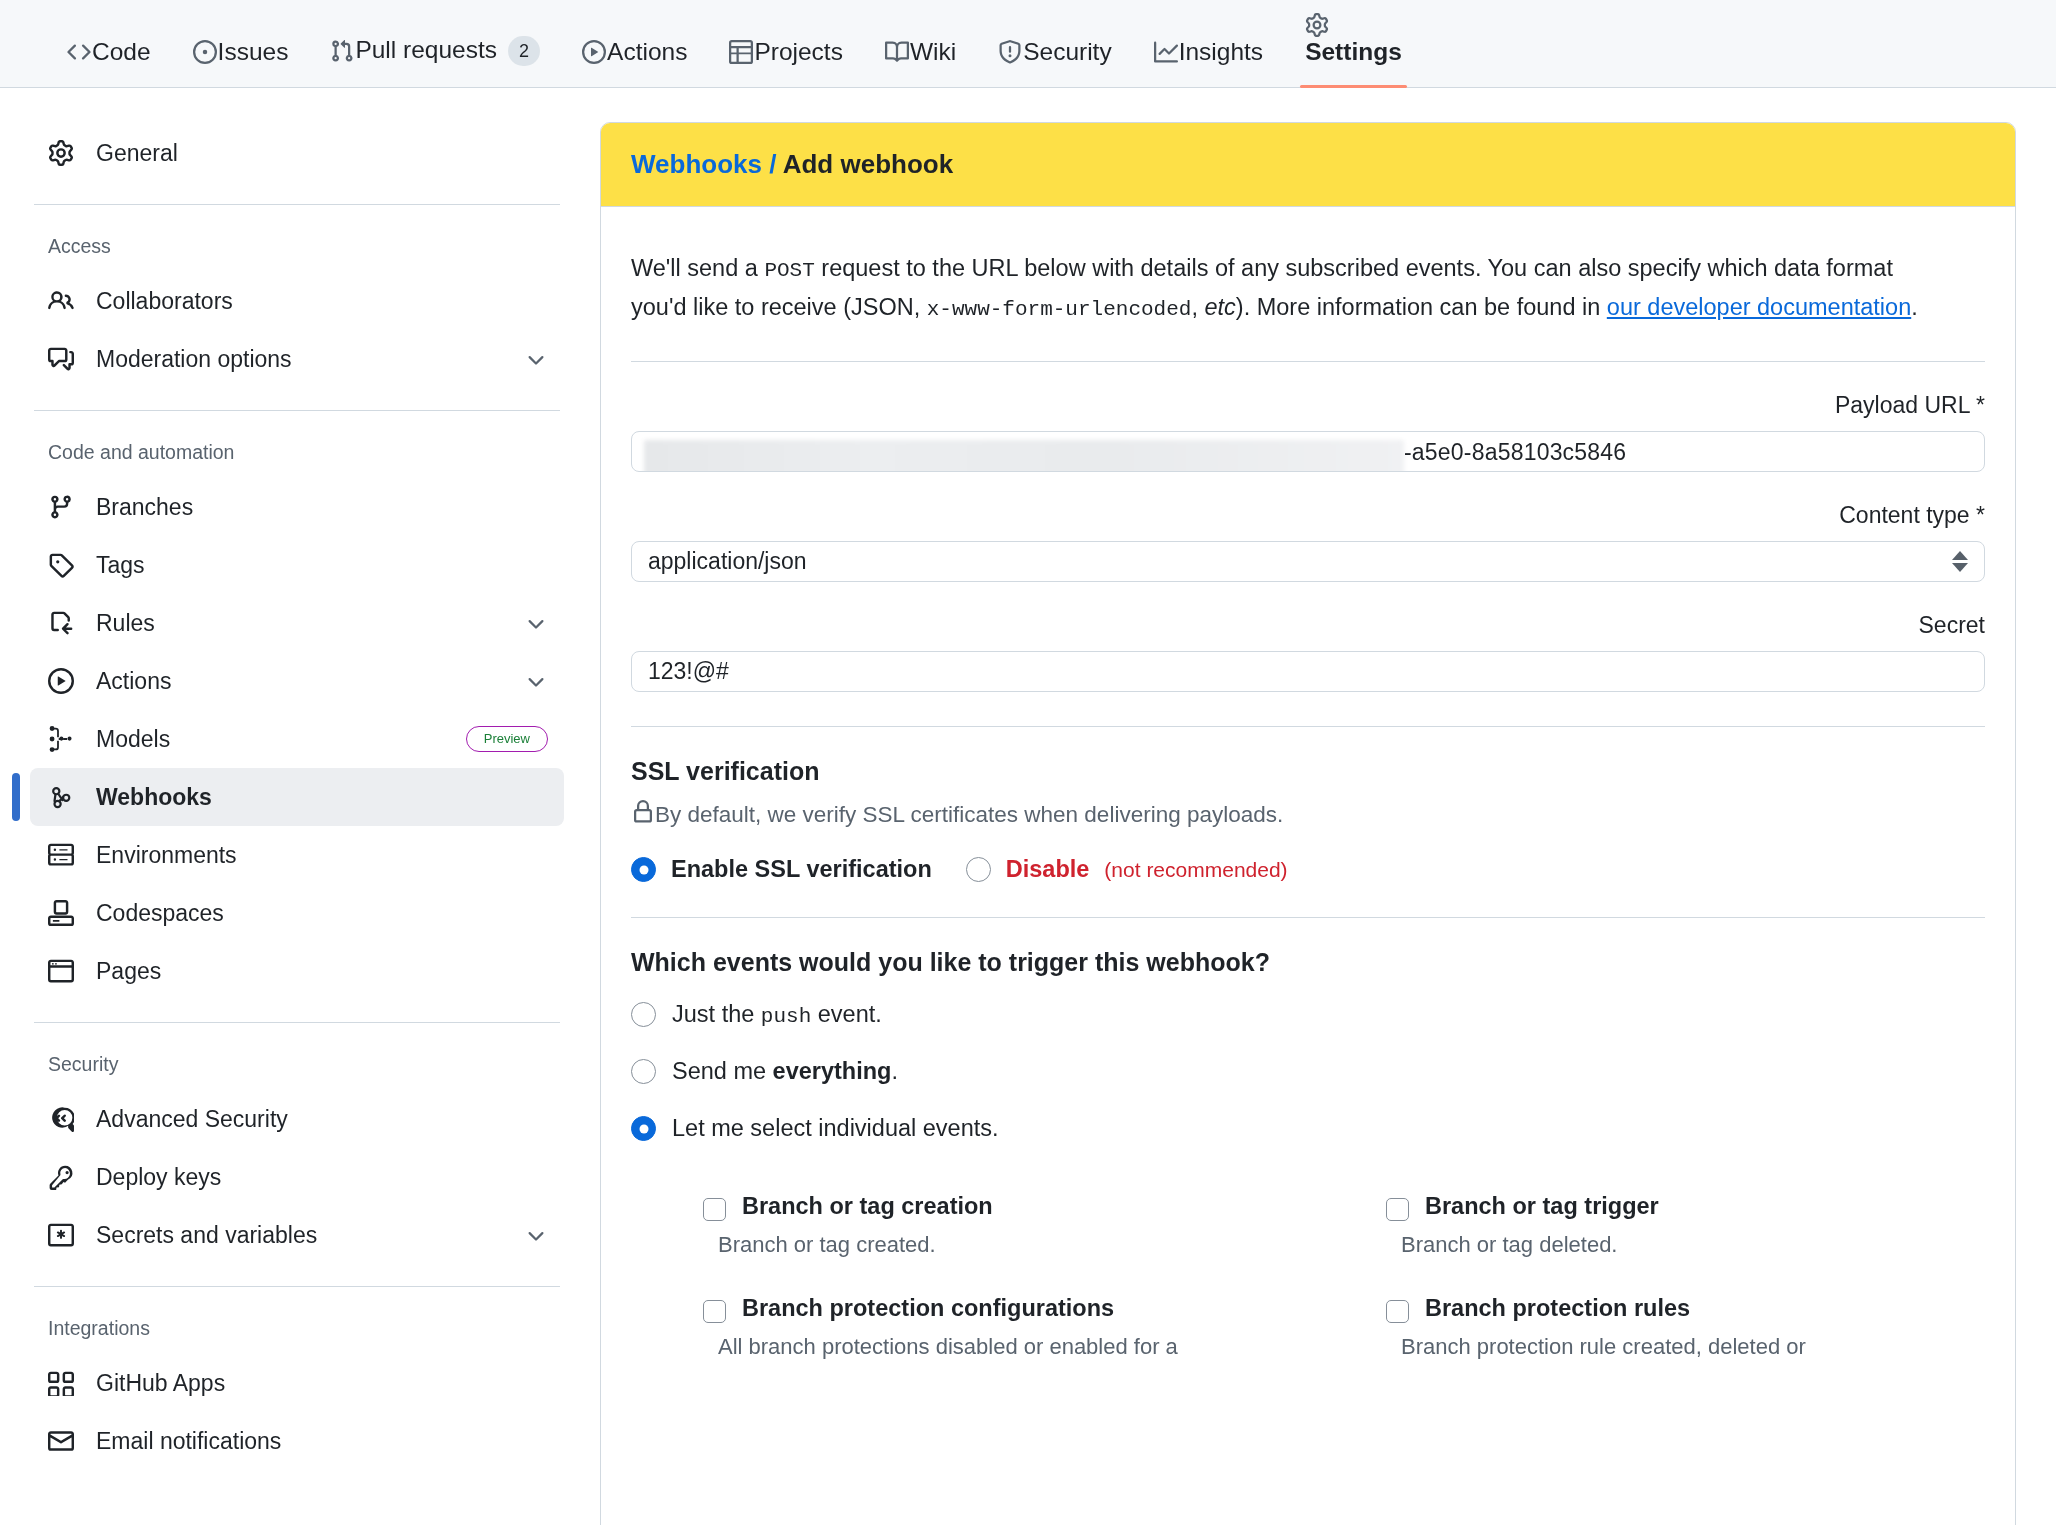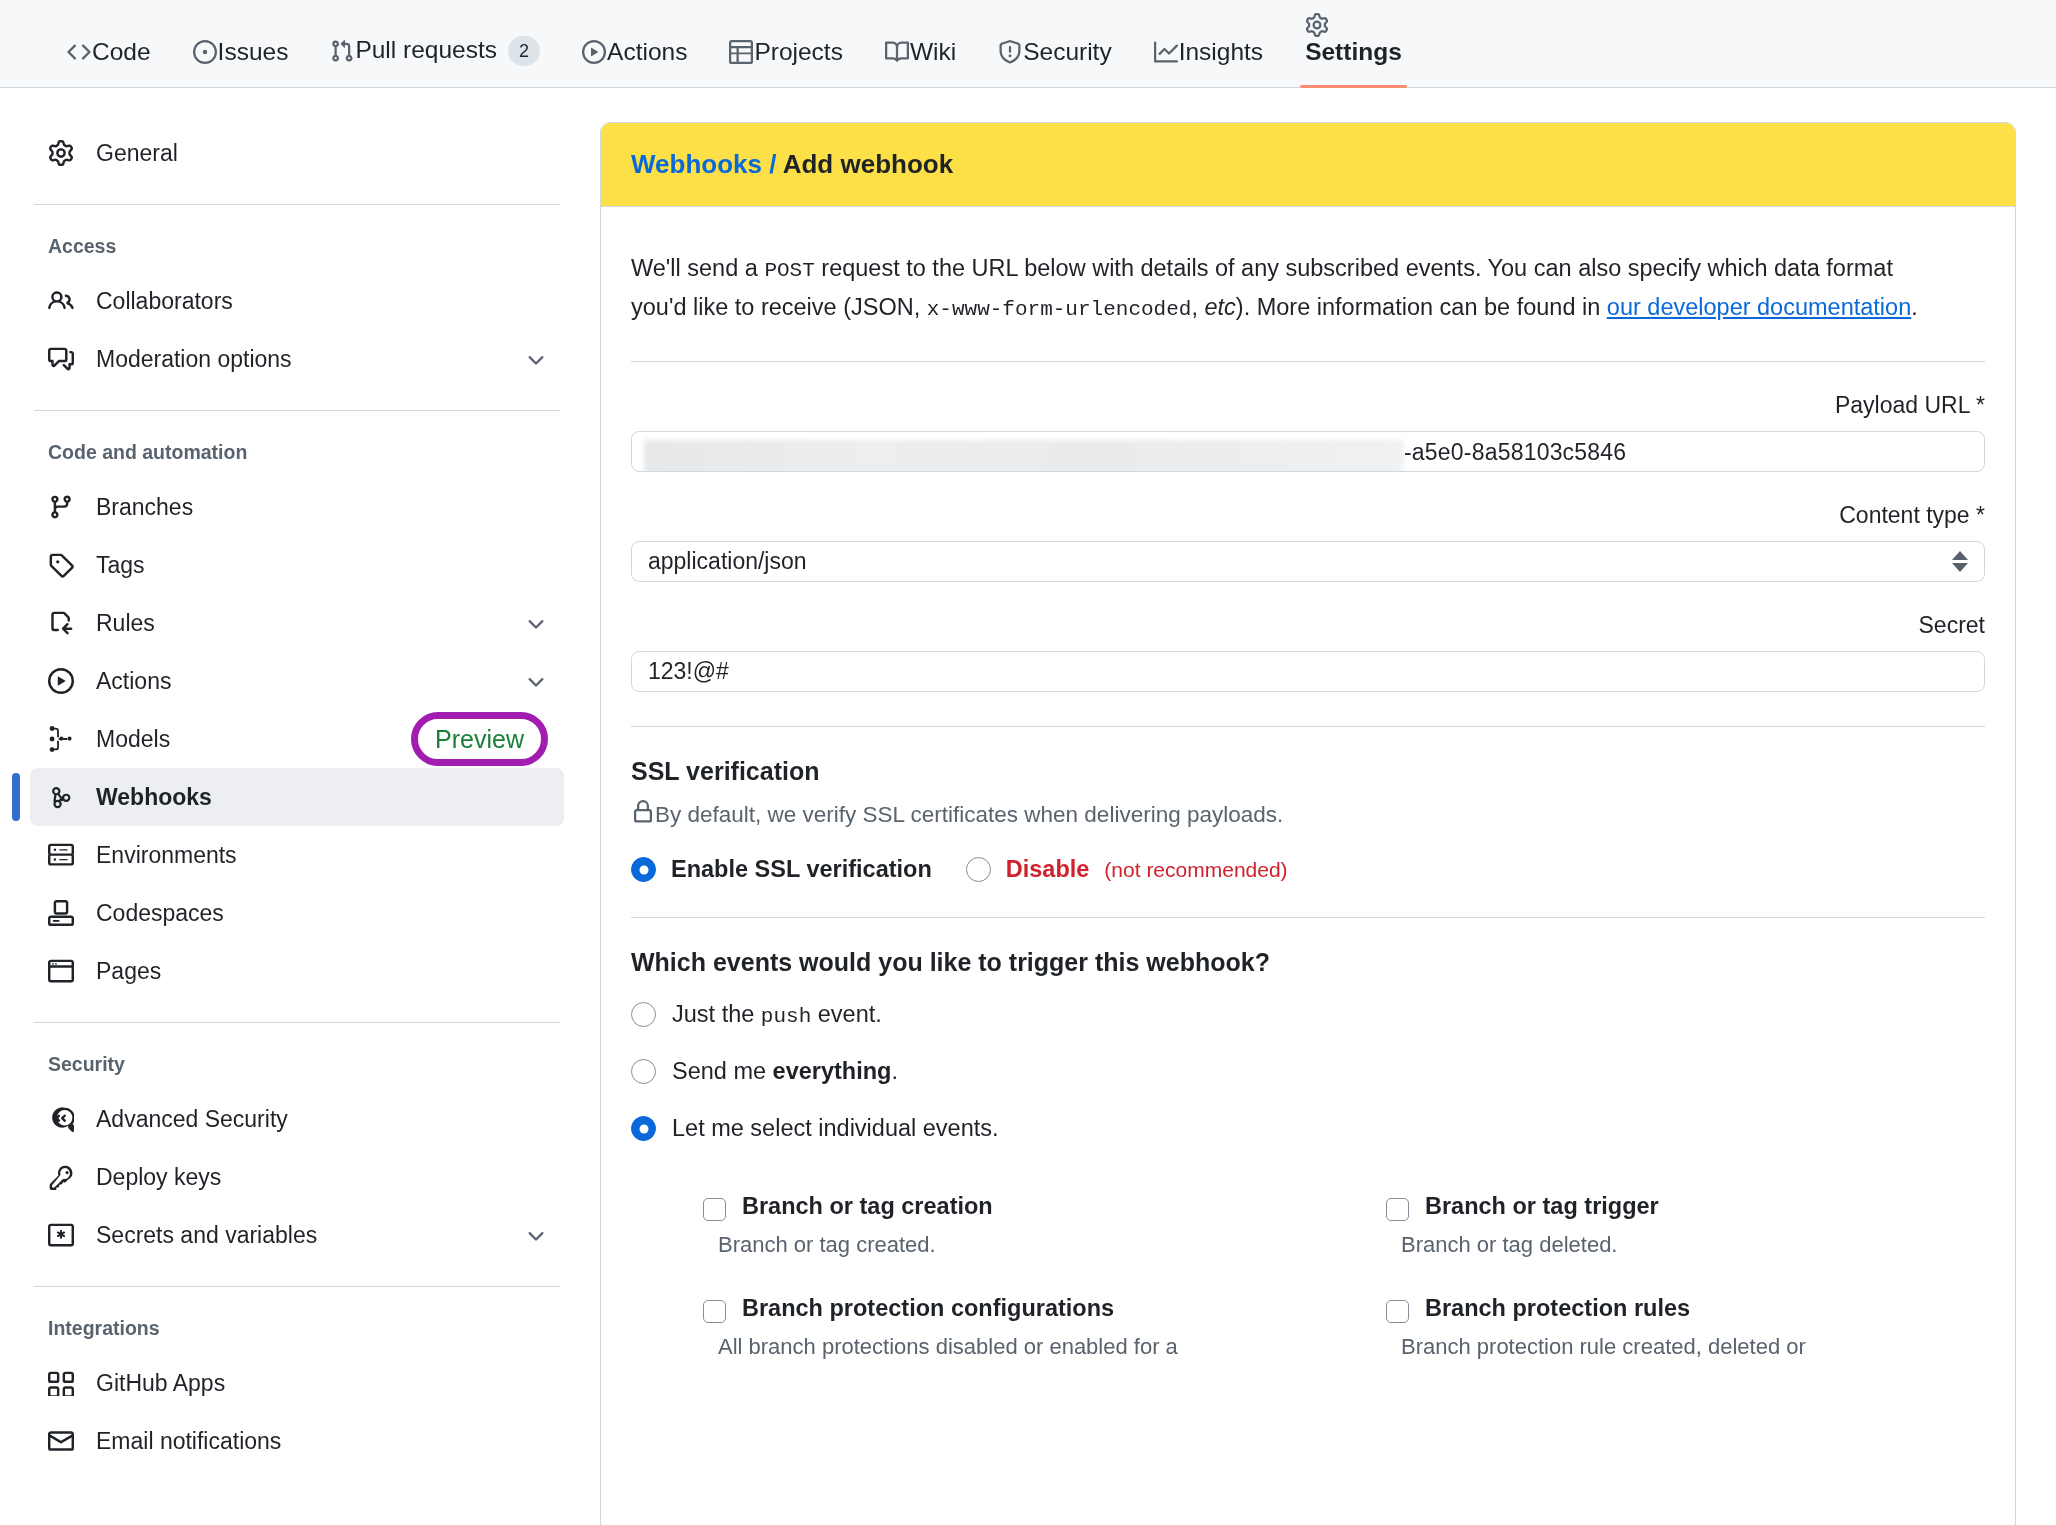--- a/index.html
+++ b/index.html
@@ -83,35 +83,35 @@
   }
   .side-item.selected::before {
     content: "";
     position: absolute;
     left: -18px; top: 5px; bottom: 5px;
     width: 8px; border-radius: 8px;
     background: #316dca;
   }
   .side-group-title {
     font-size: 19.5px;
-    font-weight: bold;
+    font-weight: normal;
     color: #59636e;
     padding: 0 18px;
     margin: 30px 0 14px 0;
   }
   .side-divider {
     border: 0; border-top: 1px solid #d1d9e0;
     margin: 22px 4px 0 4px;
   }
   .chev { color: #59636e; display: flex; align-items: center; }
   .badge-preview {
-    border: 7px solid #a21caf;
+    border: 1px solid #a21caf;
     color: #1a7f37;
     border-radius: 2em;
-    font-size: 25px;
+    font-size: 13px;
     padding: 4px 17px;
     line-height: 1.3;
     white-space: nowrap;
   }
 
   
   .main {
     flex: 1 1 auto;
     margin: 34px 40px 0 0;
     border: 1px solid #d1d9e0;

